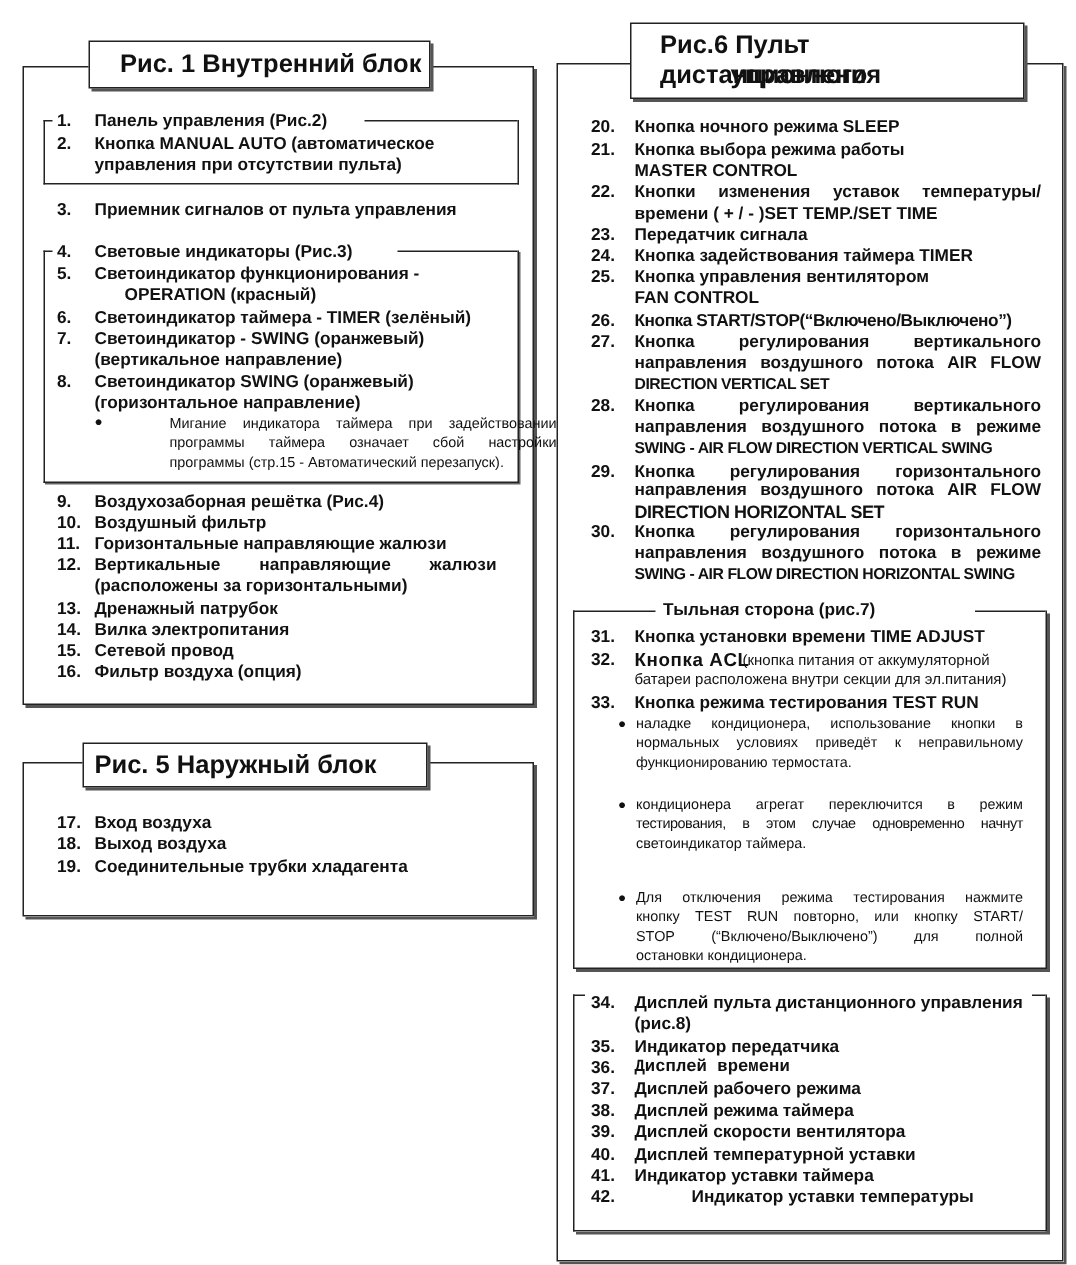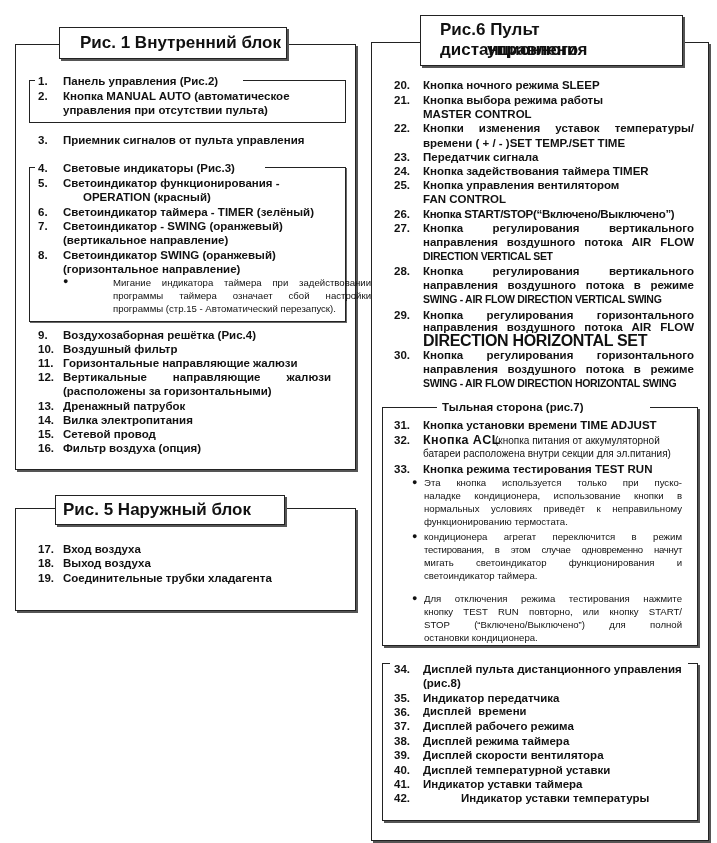--- a/index.html
+++ b/index.html
@@ -200,21 +200,21 @@
 <div class="row just" style="left:423px;top:278px;width:271px;">направления воздушного потока в режиме</div>
 <div class="row" style="left:423px;top:292px;font-size:10.5px;letter-spacing:-0.3px;">
   <span>SWING - AIR FLOW DIRECTION VERTICAL SWING</span>
 </div>
 
 <div class="row" style="left:394px;top:308px;width:300px;">
   <span class="num">29.</span>
   <span class="txt just" style="left:29px;right:0;">Кнопка регулирования горизонтального</span>
 </div>
 <div class="row just" style="left:423px;top:320px;width:271px;">направления воздушного потока AIR FLOW</div>
-<div class="row" style="left:423px;top:334px;font-size:16px;letter-spacing:-0.3px;">
+<div class="row" style="left:423px;top:334px;font-size:12px;letter-spacing:-0.3px;">
   <span>DIRECTION HORIZONTAL SET</span>
 </div>
 
 <div class="row" style="left:394px;top:348px;width:300px;">
   <span class="num">30.</span>
   <span class="txt just" style="left:29px;right:0;">Кнопка регулирования горизонтального</span>
 </div>
 <div class="row just" style="left:423px;top:362px;width:271px;">направления воздушного потока в режиме</div>
 <div class="row" style="left:423px;top:376px;font-size:10.5px;letter-spacing:-0.3px;">
   <span>SWING - AIR FLOW DIRECTION HORIZONTAL SWING</span>
@@ -237,31 +237,29 @@
 <div class="row" style="left:423px;top:447px;font-weight:normal;font-size:10px;">
   <span>батареи расположена внутри секции для эл.питания)</span>
 </div>
 <div class="row" style="left:394px;top:462px;">
   <span class="num">33.</span>
   <span class="txt" style="left:29px;">Кнопка режима тестирования TEST RUN</span>
 </div>
 
 <div class="bullet" style="left:412px;top:477px;">●</div>
 <div class="note" style="left:424px;top:476px;width:258px;">
-  <div class="just">Эта кнопка используется только при пуско-</div>
   <div class="just">наладке кондиционера,  использование кнопки в</div>
   <div class="just">нормальных условиях приведёт к неправильному</div>
   <div>функционированию термостата.</div>
 </div>
 
 <div class="bullet" style="left:412px;top:531px;">●</div>
 <div class="note" style="left:424px;top:530px;width:258px;">
   <div class="just">кондиционера агрегат переключится в режим</div>
   <div class="just" style="letter-spacing:-0.3px;">тестирования, в этом случае одновременно начнут</div>
-  <div class="just">мигать  светоиндикатор функционирования и</div>
   <div>светоиндикатор таймера.</div>
 </div>
 
 <div class="bullet" style="left:412px;top:593px;">●</div>
 <div class="note" style="left:424px;top:592px;width:258px;">
   <div class="just">Для отключения режима тестирования нажмите</div>
   <div class="just">кнопку TEST RUN повторно, или кнопку START/</div>
   <div class="just">STOP (“Включено/Выключено”) для полной</div>
   <div>остановки кондиционера.</div>
 </div>

